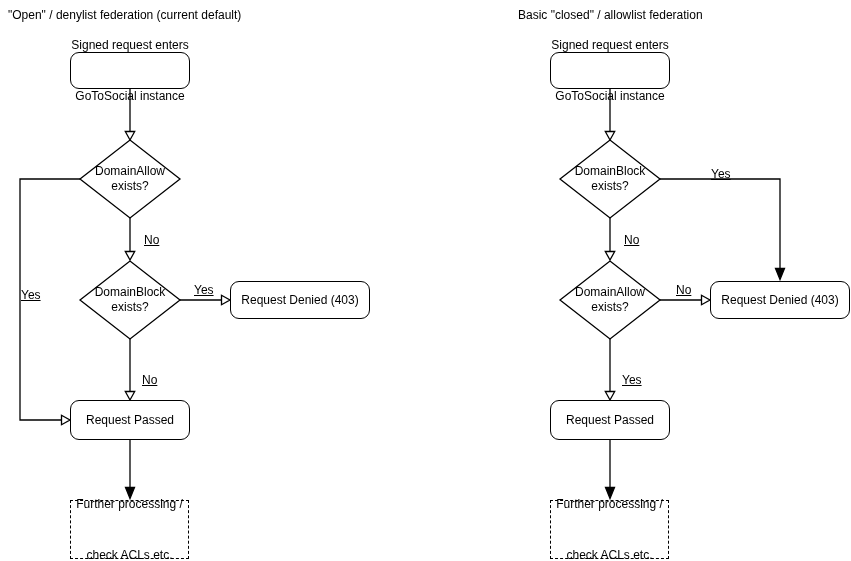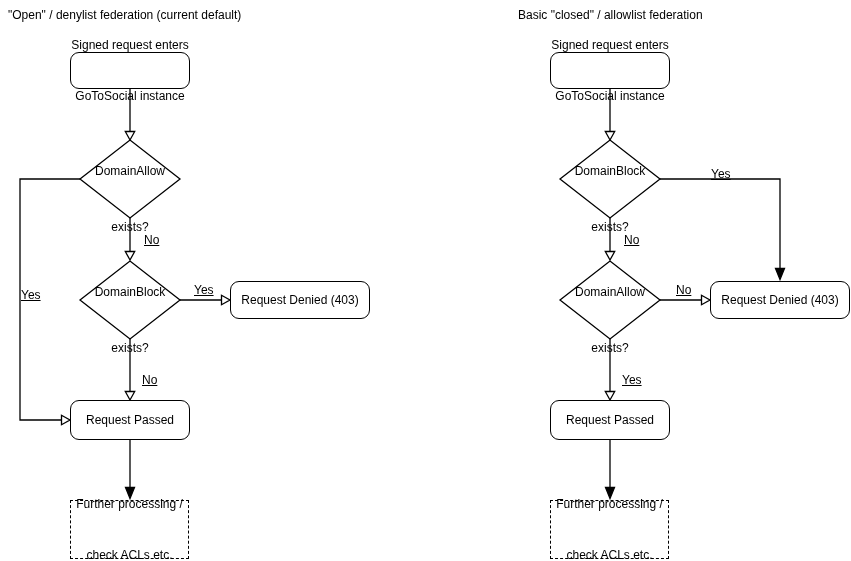--- a/index.html
+++ b/index.html
@@ -55,21 +55,21 @@
     display: flex;
     flex-direction: column;
     align-items: center;
     justify-content: center;
     text-align: center;
     font-size: 12px;
     line-height: 15px;
     color: #000000;
     background: transparent;
   }
-  .diamond-label span { white-space: nowrap; margin-top: 41px; }
+  .diamond-label span { white-space: nowrap; }
   .edge-label {
     position: absolute;
     font-size: 12px;
     line-height: 14px;
     white-space: nowrap;
     color: #000000;
     text-decoration: underline;
   }
 </style>
 </head>

